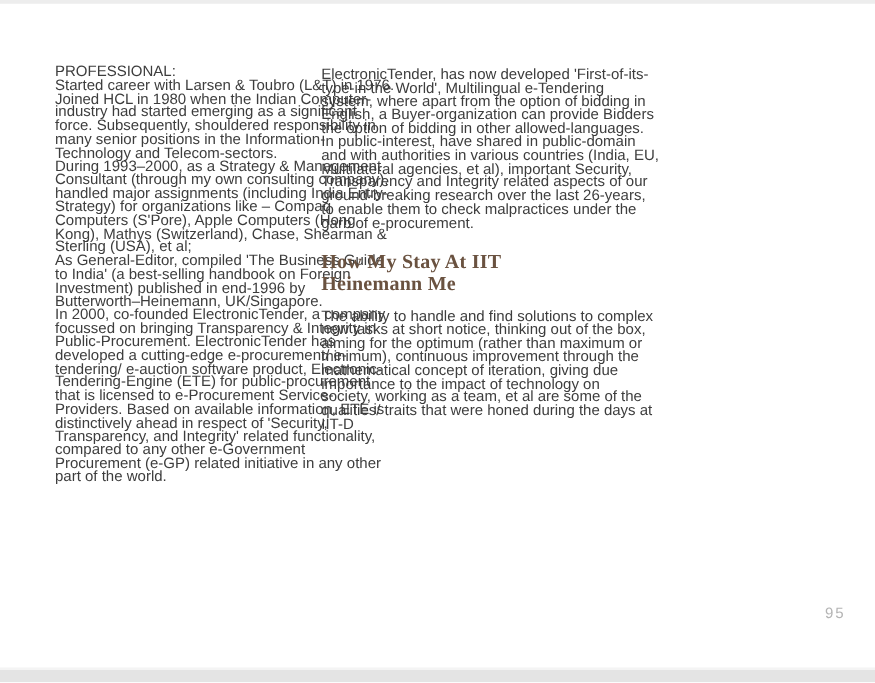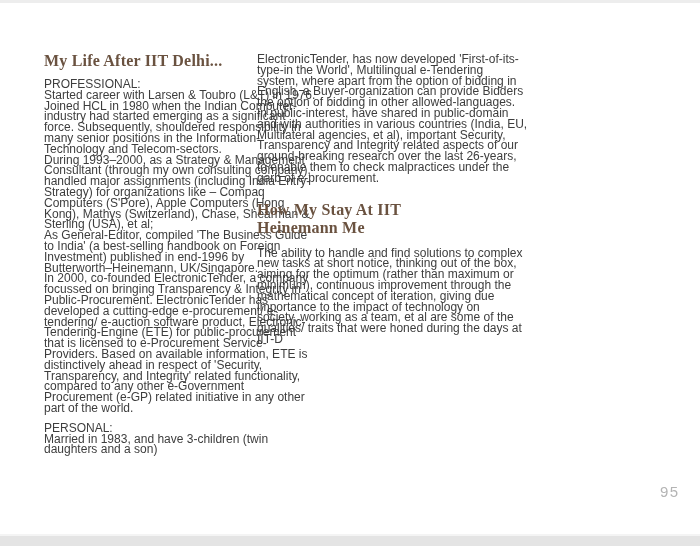--- a/index.html
+++ b/index.html
@@ -66,34 +66,33 @@
     white-space: pre;
     margin: 0;
   }
   .personal-block {
     margin-top: 9px;
   }
   .page-number {
     position: absolute;
     top: 483px;
     left: 660px;
-    font-size: 15px;
+    font-size: 12px;
     letter-spacing: 1.5px;
     color: #b4b4b4;
   }
 </style>
 </head>
 <body>
 
 <div class="page">
 
   <div class="top-edge"></div>
 
   <div class="col-left">
-    <h1 class="heading">My Life After IIT Delhi...</h1>
     <p class="body-text">PROFESSIONAL:
 Started career with Larsen &amp; Toubro (L&amp;T) in 1976.
 Joined HCL in 1980 when the Indian Computer-
 industry had started emerging as a significant
 force. Subsequently, shouldered responsibility in
 many senior positions in the Information-
 Technology and Telecom-sectors.
 During 1993–2000, as a Strategy &amp; Management
 Consultant (through my own consulting company),
 handled major assignments (including India Entry-
@@ -111,23 +110,20 @@
 developed a cutting-edge e-procurement/ e-
 tendering/ e-auction software product, Electronic-
 Tendering-Engine (ETE) for public-procurement
 that is licensed to e-Procurement Service-
 Providers. Based on available information, ETE is
 distinctively ahead in respect of 'Security,
 Transparency, and Integrity' related functionality,
 compared to any other e-Government
 Procurement (e-GP) related initiative in any other
 part of the world.</p>
-    <p class="body-text personal-block">PERSONAL:
-Married in 1983, and have 3-children (twin
-daughters and a son)</p>
   </div>
 
   <div class="col-right">
     <p class="body-text">ElectronicTender, has now developed 'First-of-its-
 type-in the World', Multilingual e-Tendering
 system, where apart from the option of bidding in
 English, a Buyer-organization can provide Bidders
 the option of bidding in other allowed-languages.
 In public-interest, have shared in public-domain
 and with authorities in various countries (India, EU,

